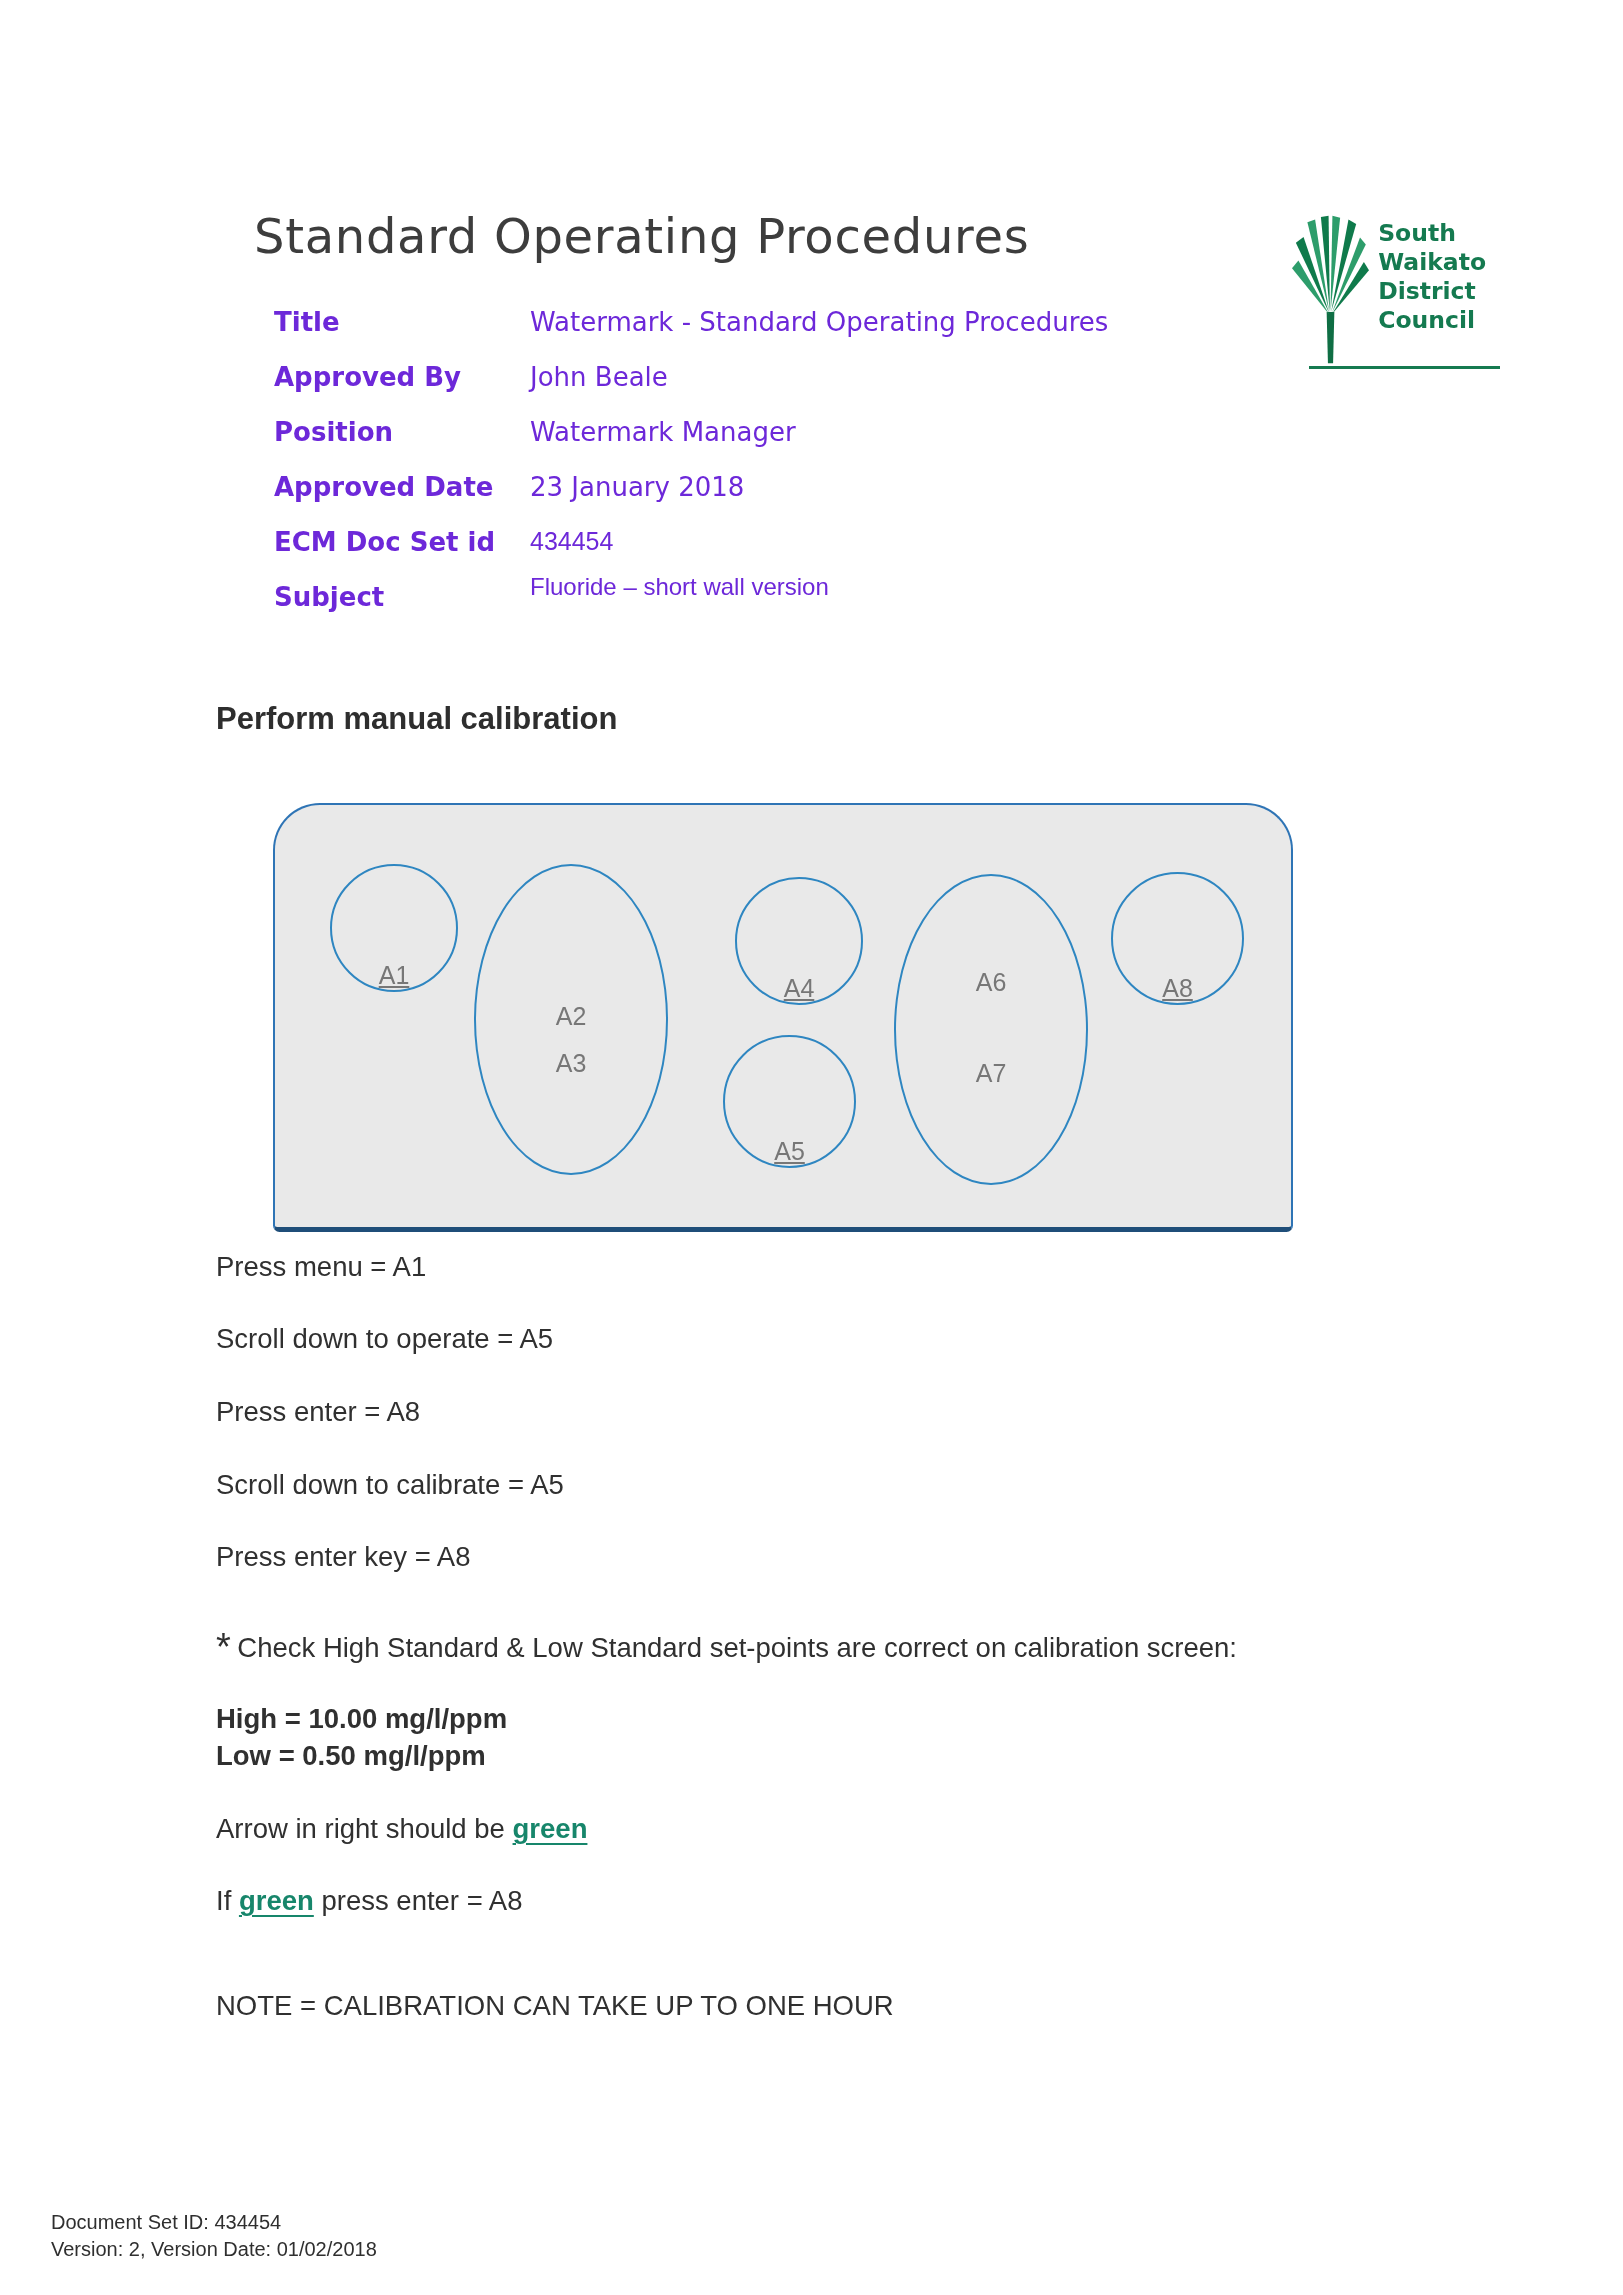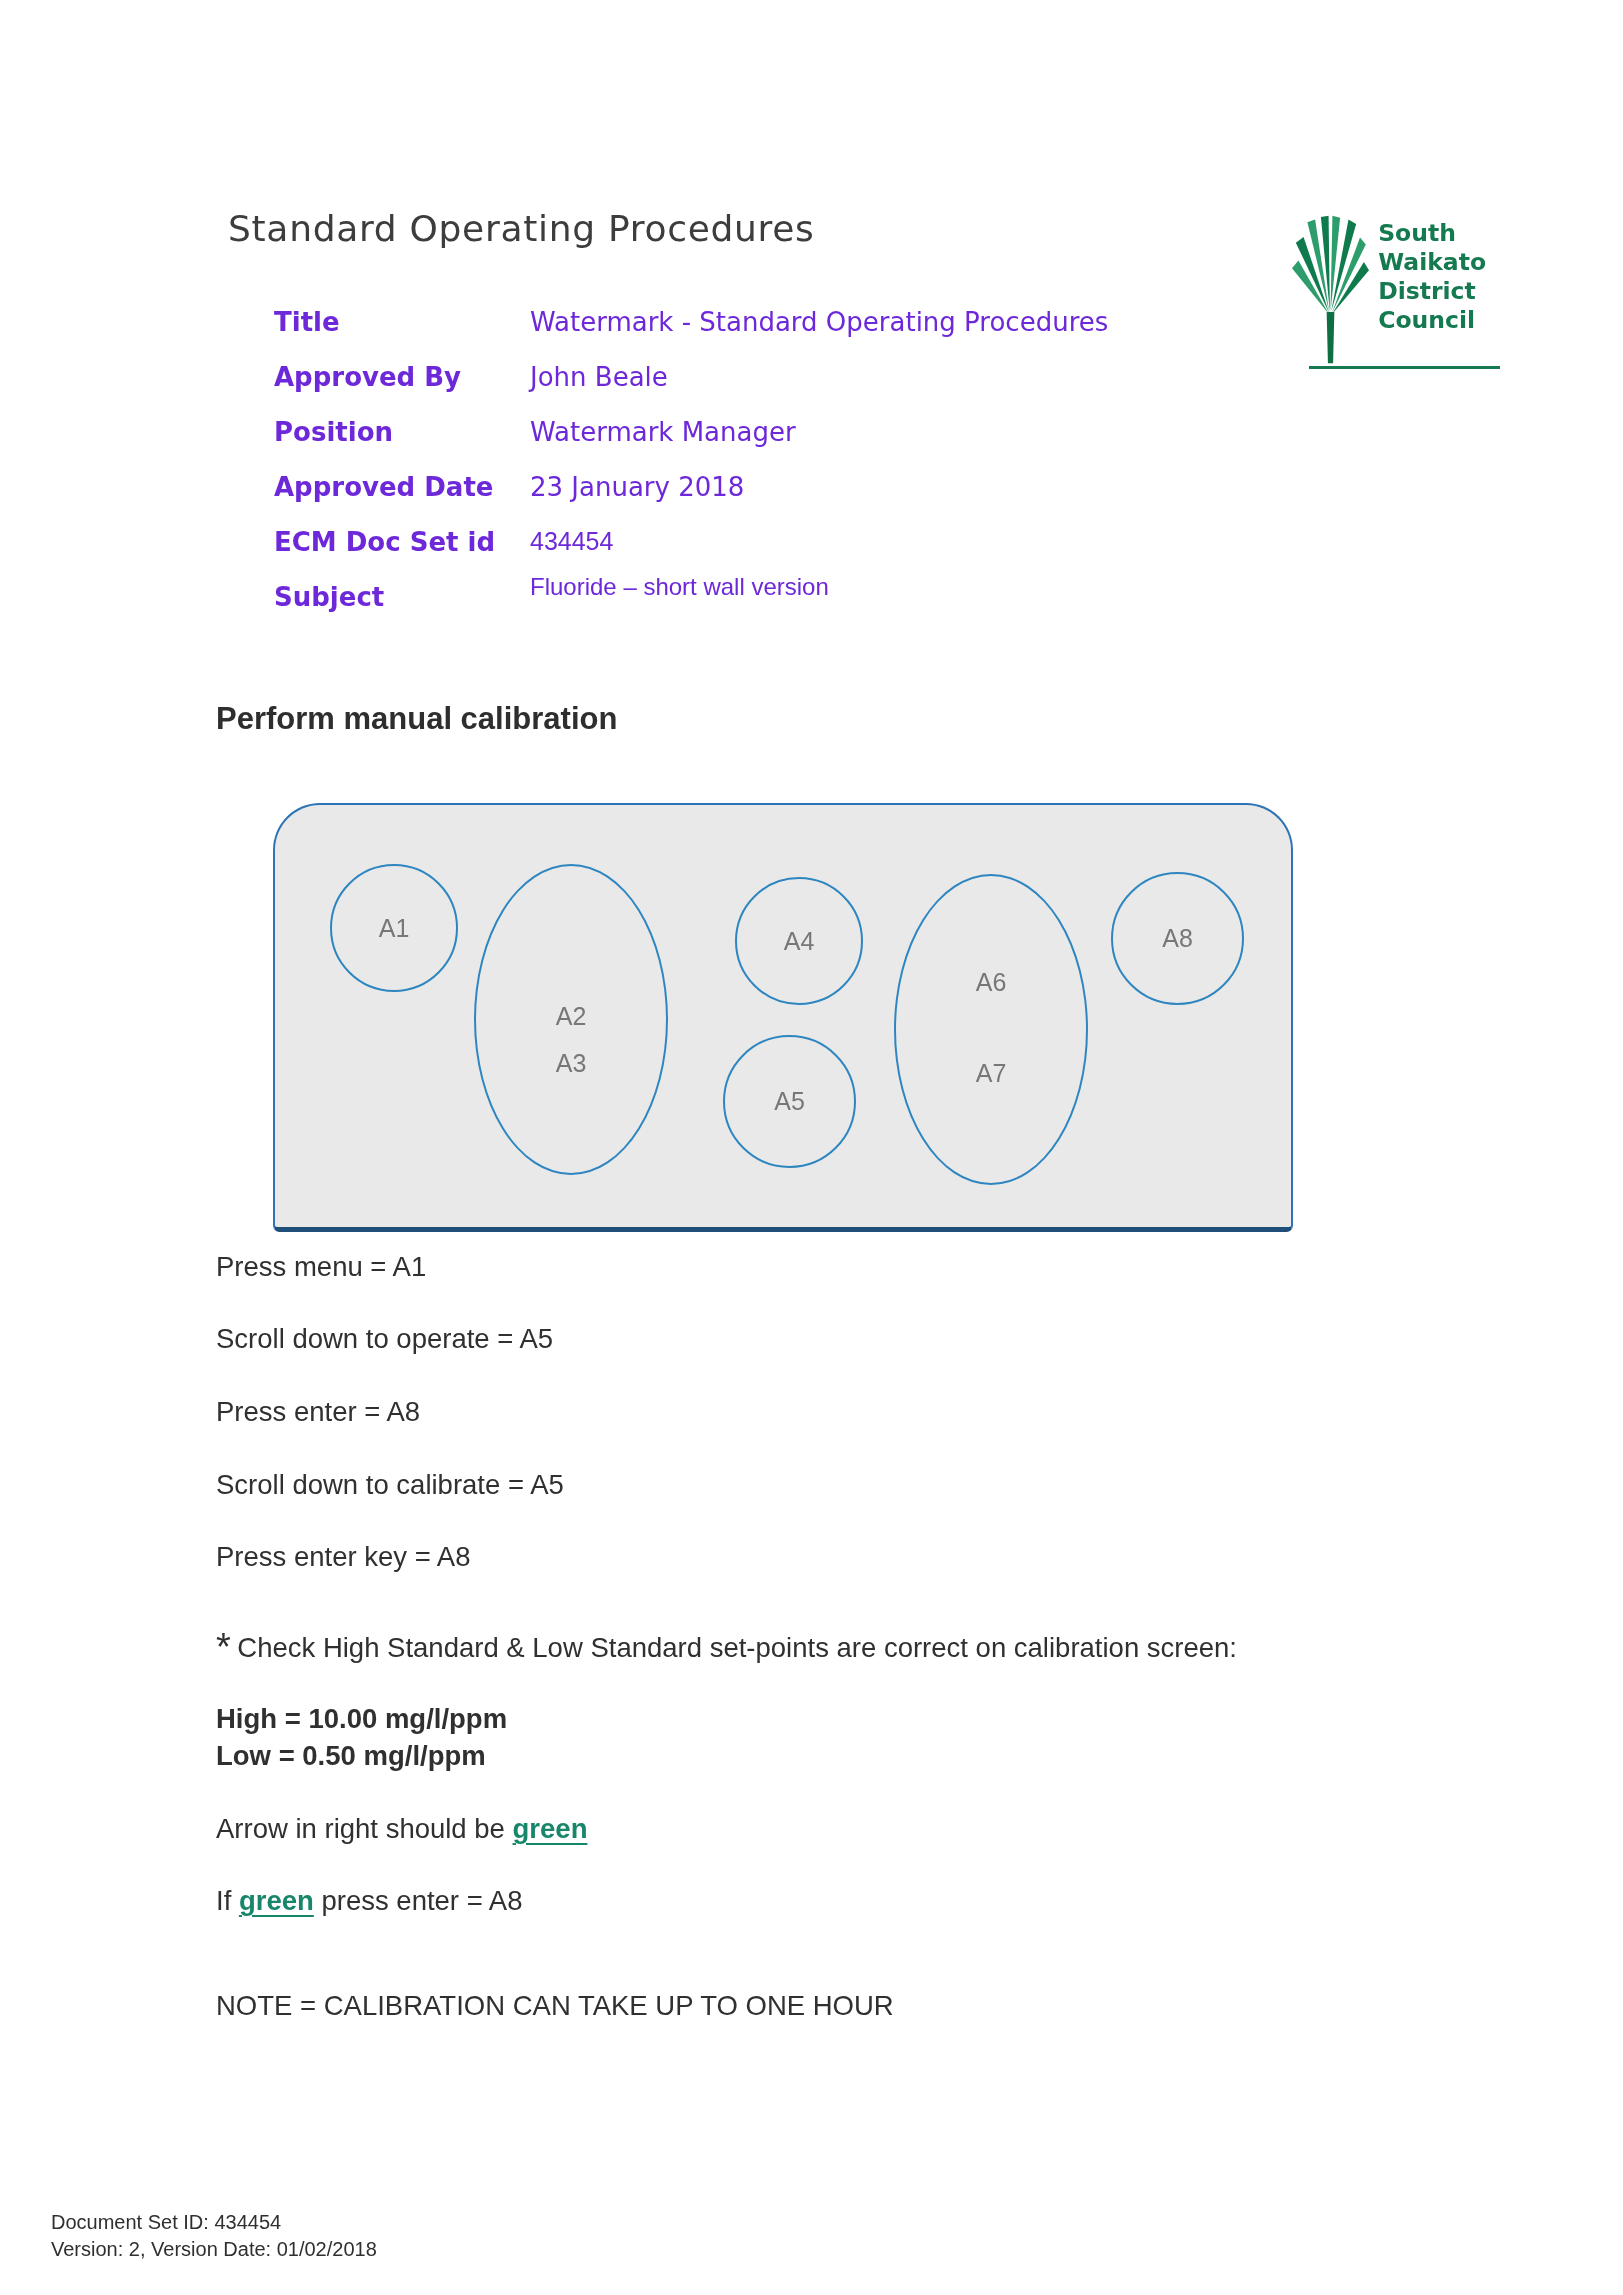--- a/index.html
+++ b/index.html
@@ -9,23 +9,23 @@
     width:1623px;
     height:2295px;
     background:#ffffff;
     font-family:"Liberation Sans", sans-serif;
     color:#303030;
     overflow:hidden;
   }
 
   
   .doc-title {
-    position:absolute; left:228px; top:208px;
+    position:absolute; left:254px; top:208px;
     font-family:"DejaVu Sans", sans-serif;
-    font-size:36px; font-weight:400; color:#3d3d3d;
+    font-size:48px; font-weight:400; color:#3d3d3d;
     letter-spacing:0.7px;
   }
   .logo {
     position:absolute; left:1292px; top:215px; width:209px; height:152px;
     display:flex; align-items:flex-start;
   }
   .logo-tree { width:77px; height:149px; flex:0 0 auto; }
   .logo-text {
     margin-left:9.2px; margin-top:3.9px;
     font-family:"DejaVu Sans", sans-serif;
@@ -56,21 +56,21 @@
   .panel {
     position:absolute; left:273px; top:803px; width:1020px; height:429px;
     background:#e9e9e9;
     border:2.6px solid #2e74b5;
     border-bottom:5.2px solid #1f4e79;
     border-radius:47px 47px 6.5px 6.5px;
   }
   .shape {
     position:absolute; border:2.6px solid #2e86c1; border-radius:50%;
     color:#777777; font-size:25px;
-    display:flex; align-items:center; justify-content:center;
+    display:flex; align-items:flex-end; justify-content:center;text-decoration:underline;
   }
   .shape .lbl { pointer-events:none; }
   .ellipse-lbl { position:absolute; left:0; width:100%; text-align:center; color:#777777; font-size:25px; }
 
   .c-a1 { left:55px;  top:59px;  width:128px; height:128px; }
   .e-a23{ left:199px; top:59px;  width:194px; height:311px; }
   .c-a4 { left:460px; top:72px; width:128px; height:128px; }
   .c-a5 { left:448px; top:230px; width:133px; height:133px; }
   .e-a67{ left:619px; top:69px; width:194px; height:311px; }
   .c-a8 { left:836px; top:67px; width:133px; height:133px; }

